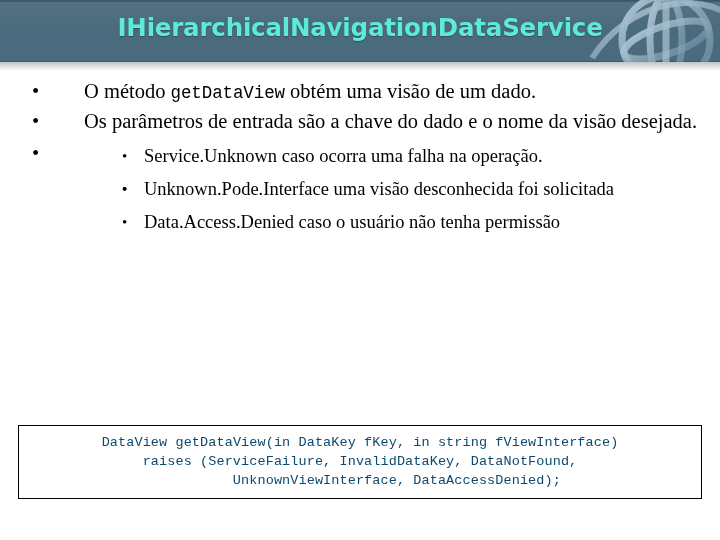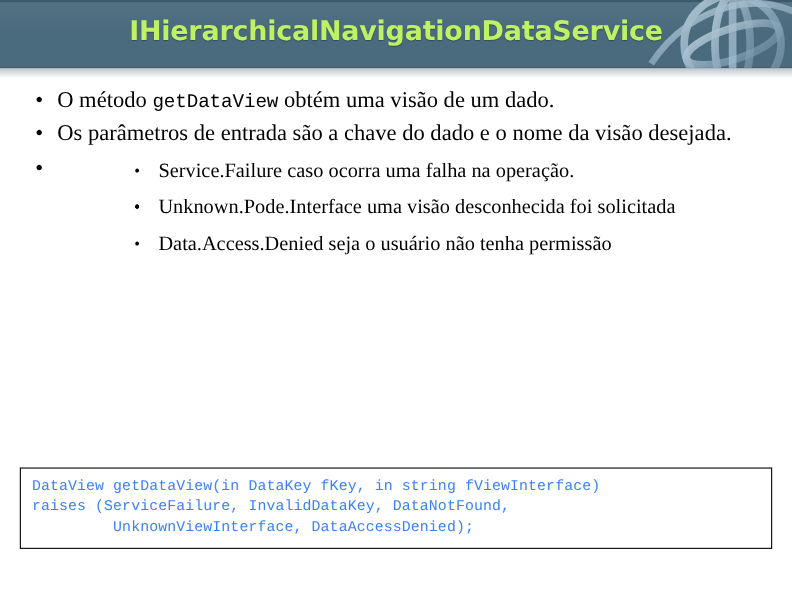--- a/index.html
+++ b/index.html
@@ -55,21 +55,21 @@
     width: 720px;
     height: 9px;
     background: linear-gradient(to bottom, rgba(90,110,125,0.40), rgba(255,255,255,0));
   }
   .title {
     position: absolute;
     left: 0;
     top: 13px;
     width: 720px;
     text-align: center;
-    color: #bef264;
+    color: #5eead4;
     font-family: "DejaVu Sans", sans-serif;
     font-weight: bold;
     font-size: 24.5px;
     letter-spacing: -0.2px;
     text-shadow: 0 1px 1px rgba(0,0,0,0.28);
     white-space: nowrap;
     z-index: 4;
   }
 
   
@@ -103,21 +103,21 @@
     padding-left: 52px;
     margin-bottom: 1px;
   }
   ul.lvl1 > li > .b1 {
     position: absolute;
     left: 32px;
     top: 0;
     font-size: 20.5px;
     line-height: 27px;
   }
-  .ptext { display: block; }
+  .ptext { display: block; margin-left: 32px; }
   code.mono {
     font-family: "Liberation Mono", monospace;
     font-size: 17.5px;
     letter-spacing: -0.1px;
   }
 
   ul.lvl2 {
     list-style: none;
     margin: 5px 0 0 0;
     padding: 0;
@@ -146,23 +146,24 @@
     box-sizing: border-box;
     border: 1.5px solid #000000;
     background: #ffffff;
     padding: 7px 10px 8px 10px;
   }
   .codebox pre {
     margin: 0;
     font-family: "Liberation Mono", monospace;
     font-size: 13.5px;
     line-height: 19px;
-    color: #3b82f6;
+    color: #0c4a6e;
     white-space: pre;
     letter-spacing: 0.1px;
+    text-align: center;
   }
 </style>
 </head>
 <body>
 
 <div class="slide">
 
   <div class="header">
     <svg class="globe" viewBox="0 0 168 132" xmlns="http://www.w3.org/2000/svg">
       <defs>
@@ -202,35 +203,35 @@
         <span class="b1">•</span>
         <span class="ptext">Os parâmetros de entrada são a chave do dado e o nome da visão desejada.</span>
       </li>
 
       <li>
         <span class="b1">•</span>
 
         <ul class="lvl2">
           <li>
             <span class="b2">•</span>
-            <span>Service.Failure caso ocorra uma falha na operação.</span>
+            <span>Service.Unknown caso ocorra uma falha na operação.</span>
           </li>
           <li>
             <span class="b2">•</span>
           </li>
           <li>
             <span class="b2">•</span>
           </li>
           <li>
             <span class="b2">•</span>
             <span>Unknown.Pode.Interface uma visão desconhecida foi solicitada</span>
           </li>
           <li>
             <span class="b2">•</span>
-            <span>Data.Access.Denied seja o usuário não tenha permissão</span>
+            <span>Data.Access.Denied caso o usuário não tenha permissão</span>
           </li>
         </ul>
       </li>
 
     </ul>
   </div>
 
   <div class="codebox">
     <pre>DataView getDataView(in DataKey fKey, in string fViewInterface)
 raises (ServiceFailure, InvalidDataKey, DataNotFound,

